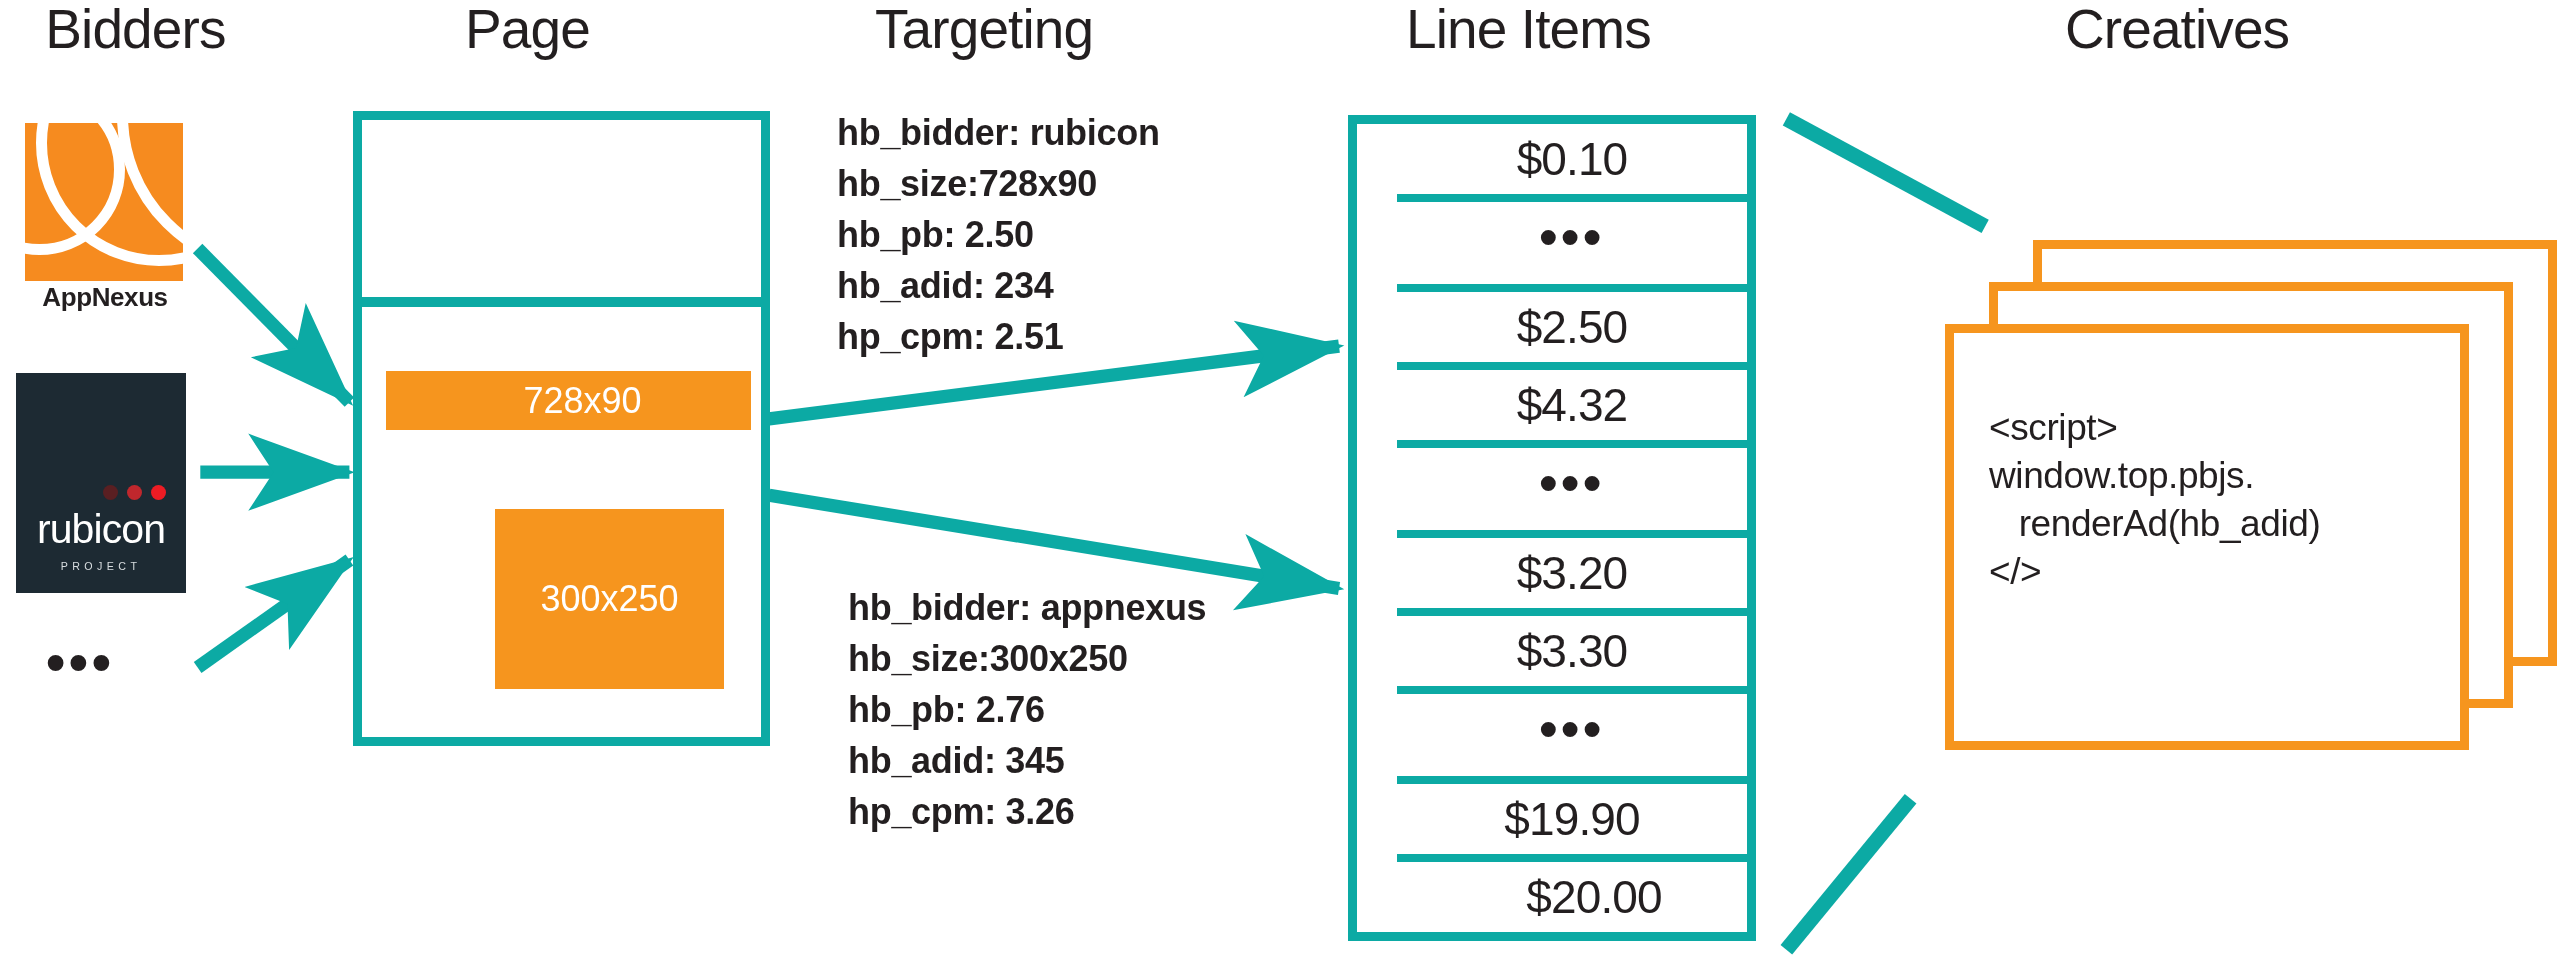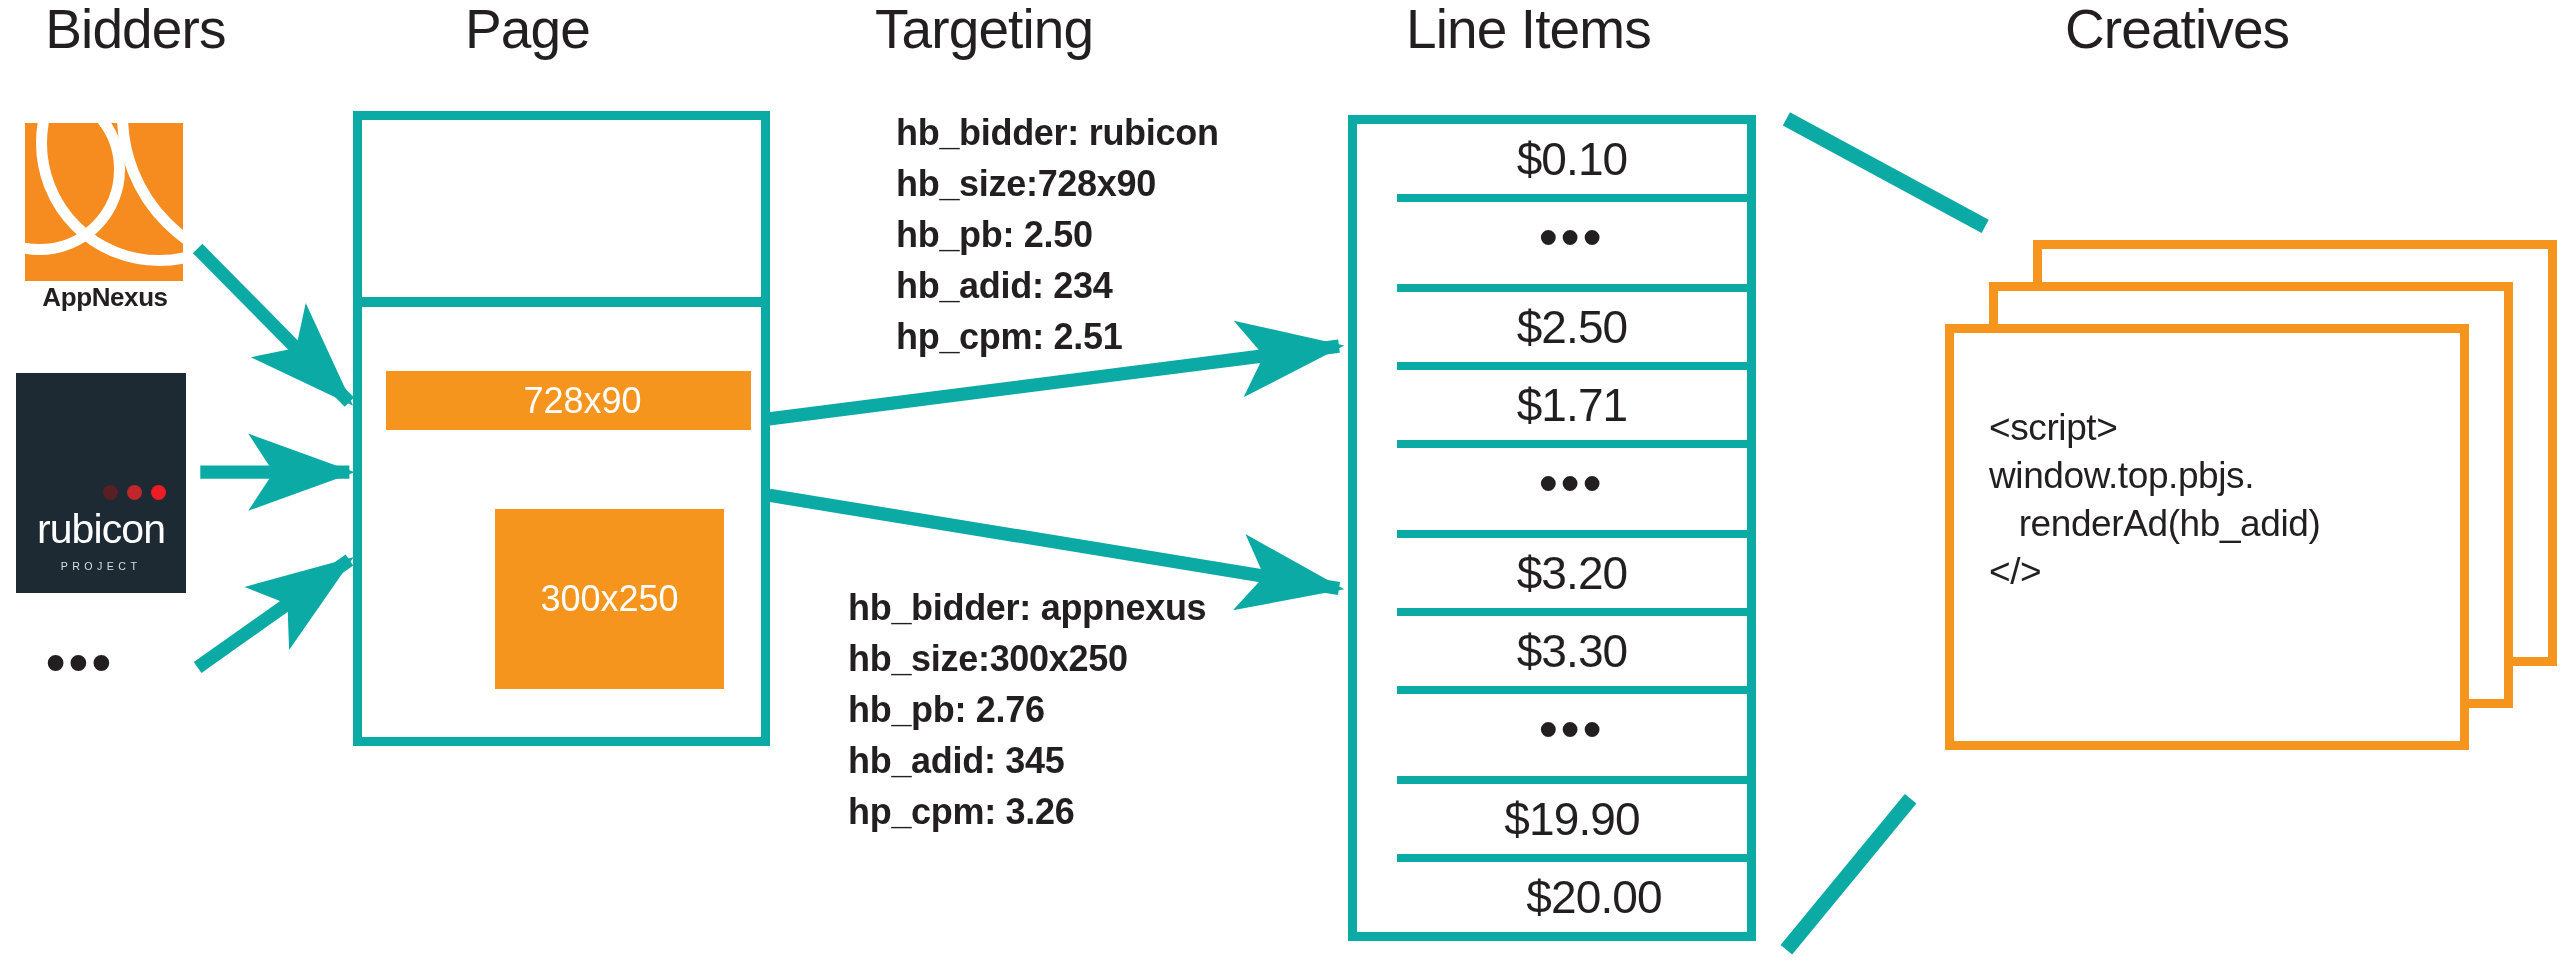--- a/index.html
+++ b/index.html
@@ -168,21 +168,21 @@
   
   .targeting-block {
     position: absolute;
     font-family: "Liberation Sans", sans-serif;
     font-weight: bold;
     font-size: 36px;
     line-height: 1.42;
     color: #231f20;
     white-space: nowrap;
   }
-  .targeting-1 { left: 896px; top: 107px; }
+  .targeting-1 { left: 837px; top: 107px; }
   .targeting-2 { left: 848px; top: 582px; }
   .targeting-block div { letter-spacing: -0.3px; }
 
   
   .lineitems-box {
     position: absolute;
     left: 1348px;
     top: 115px;
     width: 408px;
     height: 826px;
@@ -313,21 +313,21 @@
     <div>hb_size:300x250</div>
     <div>hb_pb: 2.76</div>
     <div>hb_adid: 345</div>
     <div>hp_cpm: 3.26</div>
   </div>
 
   <div class="lineitems-box">
     <div class="li-row">$0.10</div>
     <div class="li-row dots">•••</div>
     <div class="li-row">$2.50</div>
-    <div class="li-row">$1.71</div>
+    <div class="li-row">$4.32</div>
     <div class="li-row dots">•••</div>
     <div class="li-row">$3.20</div>
     <div class="li-row">$3.30</div>
     <div class="li-row dots">•••</div>
     <div class="li-row">$19.90</div>
     <div class="li-row">$20.00</div>
   </div>
 
   <div class="creative-card creative-back"></div>
   <div class="creative-card creative-mid"></div>

